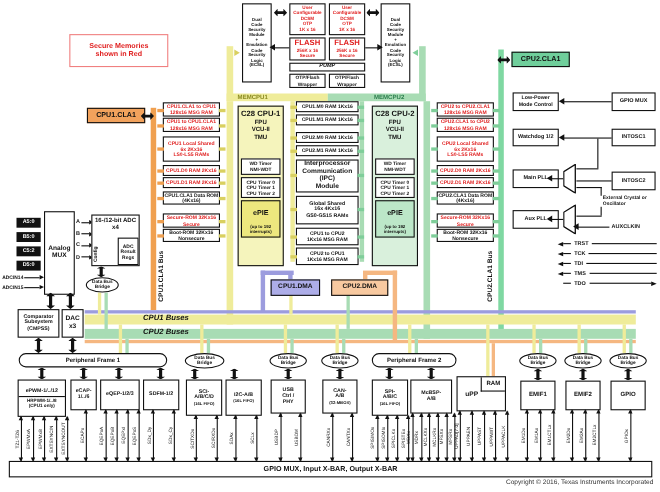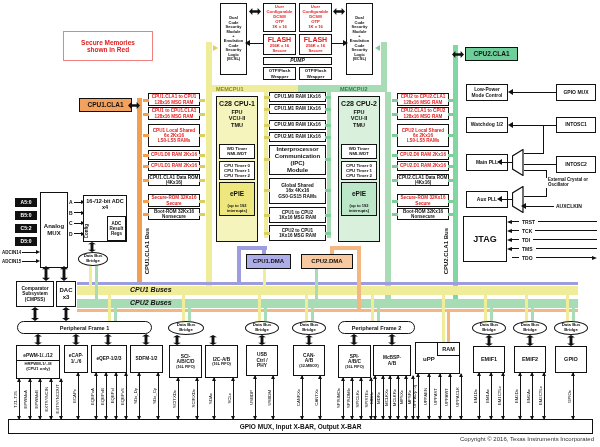--- a/index.html
+++ b/index.html
@@ -333,21 +333,20 @@
       <polygon points="11,0.5 11,26.5 0.5,20 0.5,7" fill="#fff" stroke="#111" stroke-width="1.2"></polygon>
     </svg>
   <i class="ln" style="left:546px;top:188px;width:1px;height:8px"></i>
   <i class="ln" style="left:524px;top:196px;width:23px;height:1px"></i>
   <i class="ln" style="left:524px;top:206px;width:30px;height:1px"></i>
   <b class="tl" style="left:521px;top:203px"></b>
   <span style="position:absolute;left:556px;top:203px;font-size:5px;font-weight:bold">AUXCLKIN</span>
   <i class="ln" style="left:500px;top:199px;width:12px;height:1px"></i>
   <b class="tl" style="left:497px;top:196px"></b>
 
-  <div class="bx" style="left:463px;top:216px;width:44px;height:46px;font-size:9px">JTAG</div>
   <div class="jpins">
 
   <div class="jpin">
       <b class="al"></b>
       <i class="jshort"></i>
       <span class="jlbl">TRST</span>
       <i class="jline"></i>
 
     </div>
       <div class="jpin">

